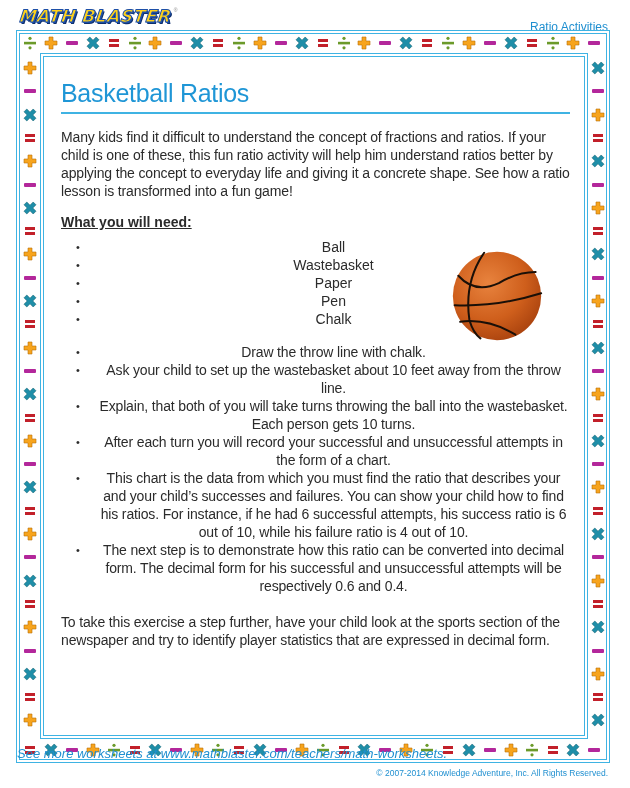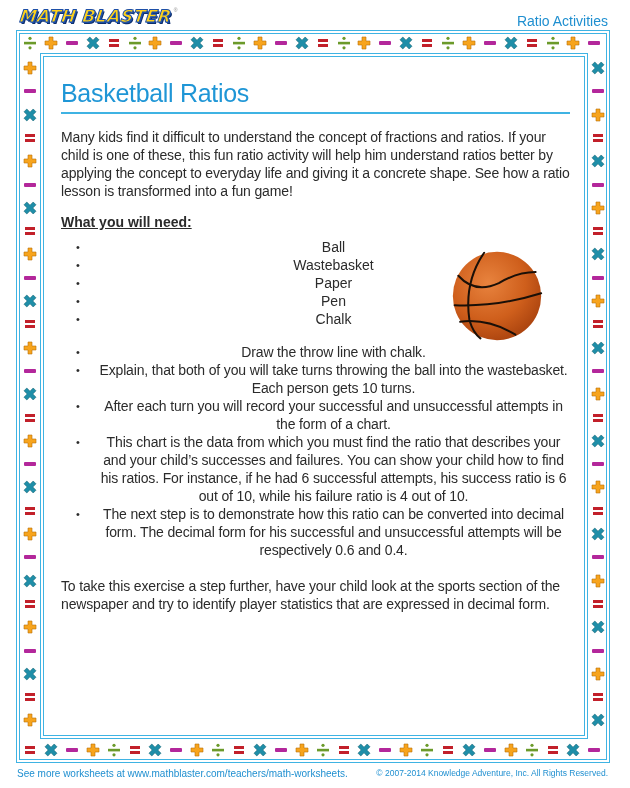--- a/index.html
+++ b/index.html
@@ -9,21 +9,21 @@
   .logo { position: absolute; left: 20px; top: 5px; height: 22px; display: flex; align-items: center; }
   .logo-text {
     font-family: "DejaVu Sans", sans-serif; font-weight: bold; font-style: italic;
     font-size: 17px; letter-spacing: 0.5px; color: #ffd21a;
     -webkit-text-stroke: 1px #1d4fa8;
     text-shadow: 1px 1px 0 #1d4fa8, 2px 2px 0 #0e2f6e;
     transform: skewX(-8deg);
   }
   .logo-reg { font-size: 5px; color: #888; margin-left: 2px; align-self: flex-start; margin-top: 2px; }
 
-  .header-link { position: absolute; right: 22px; top: 13px; font-size: 14px; color: #1f8fd0; }
+  .header-link { position: absolute; right: 22px; top: 20px; font-size: 12px; color: #1f8fd0; }
 
   .outer-frame {
     position: absolute; left: 16px; top: 30px; width: 594px; height: 733px;
     border: 1px solid #3fb3e3;
   }
   .outer-frame::after {
     content: ""; position: absolute; left: 2px; top: 2px; right: 2px; bottom: 2px;
     border: 1px solid #3fb3e3;
   }
   .inner-frame {
@@ -48,21 +48,21 @@
   .needs-list li, .steps-list li { position: relative; padding-left: 23px; font-size: 14px; line-height: 18px; text-align: center; }
   .needs-list li::before, .steps-list li::before {
     content: "•"; position: absolute; left: 3px; top: 0; font-size: 11px;
   }
   .instr-heading { margin-top: 18px; }
   .steps-list { list-style: none; margin-top: 15px; padding-left: 12px; letter-spacing: -0.15px; }
   .outro { margin-top: 18px; padding-left: 0; font-size: 14px; line-height: 18px; letter-spacing: -0.15px; }
 
   .basketball { position: absolute; left: 451px; top: 250px; width: 92px; height: 92px; }
 
-  .footer-left { position: absolute; left: 17px; top: 768px; font-size: 10px; color: #1f8fd0; }
+  .footer-left { position: absolute; left: 17px; top: 746px; font-size: 13px; color: #1f8fd0; font-style: italic; }
   .footer-right { position: absolute; right: 22px; top: 768px; font-size: 8.5px; color: #1f8fd0; }
 </style>
 </head>
 <body>
 
 <div class="logo">
   <span class="logo-text">MATH BLASTER</span>
   <span class="logo-reg">®</span>
 </div>
 <div class="header-link">Ratio Activities</div>
@@ -751,20 +751,21 @@
   <ul class="needs-list">
     <li>Ball</li>
     <li>Wastebasket</li>
     <li>Paper</li>
     <li>Pen</li>
     <li>Chalk</li>
   </ul>
 
   <ul class="steps-list">
     <li>Draw the throw line with chalk.</li>
+    <li>Ask your child to set up the wastebasket about 10 feet away from the throw line.</li>
     <li>Explain, that both of you will take turns throwing the ball into the wastebasket. Each person gets 10 turns.</li>
     <li>After each turn you will record your successful and unsuccessful attempts in the form of a chart.</li>
     <li>This chart is the data from which you must find the ratio that describes your and your child’s successes and failures. You can show your child how to find his ratios. For instance, if he had 6 successful attempts, his success ratio is 6 out of 10, while his failure ratio is 4 out of 10.</li>
     <li>The next step is to demonstrate how this ratio can be converted into decimal form. The decimal form for his successful and unsuccessful attempts will be respectively 0.6 and 0.4.</li>
   </ul>
 
   <p class="outro">To take this exercise a step further, have your child look at the sports section of the newspaper and try to identify player statistics that are expressed in decimal form.</p>
 </div>
 
 <div class="basketball">

